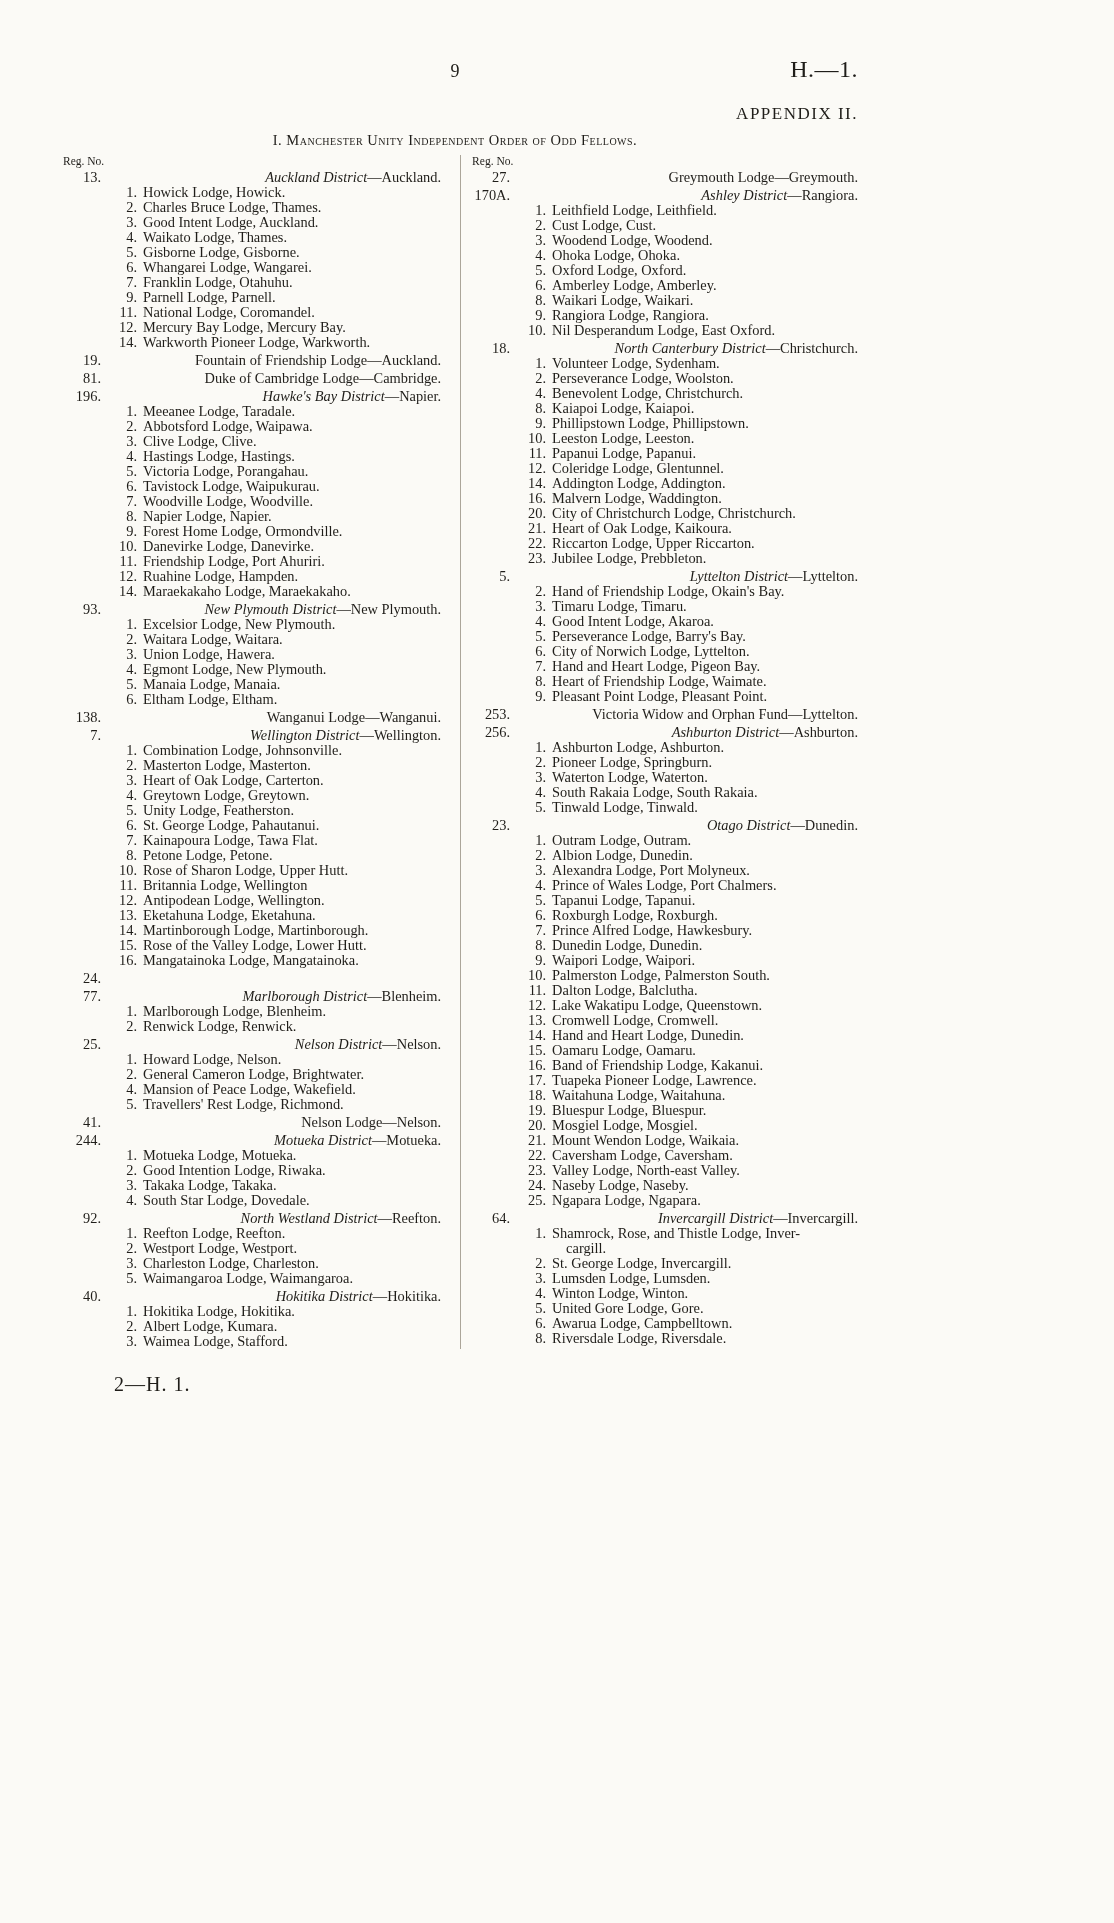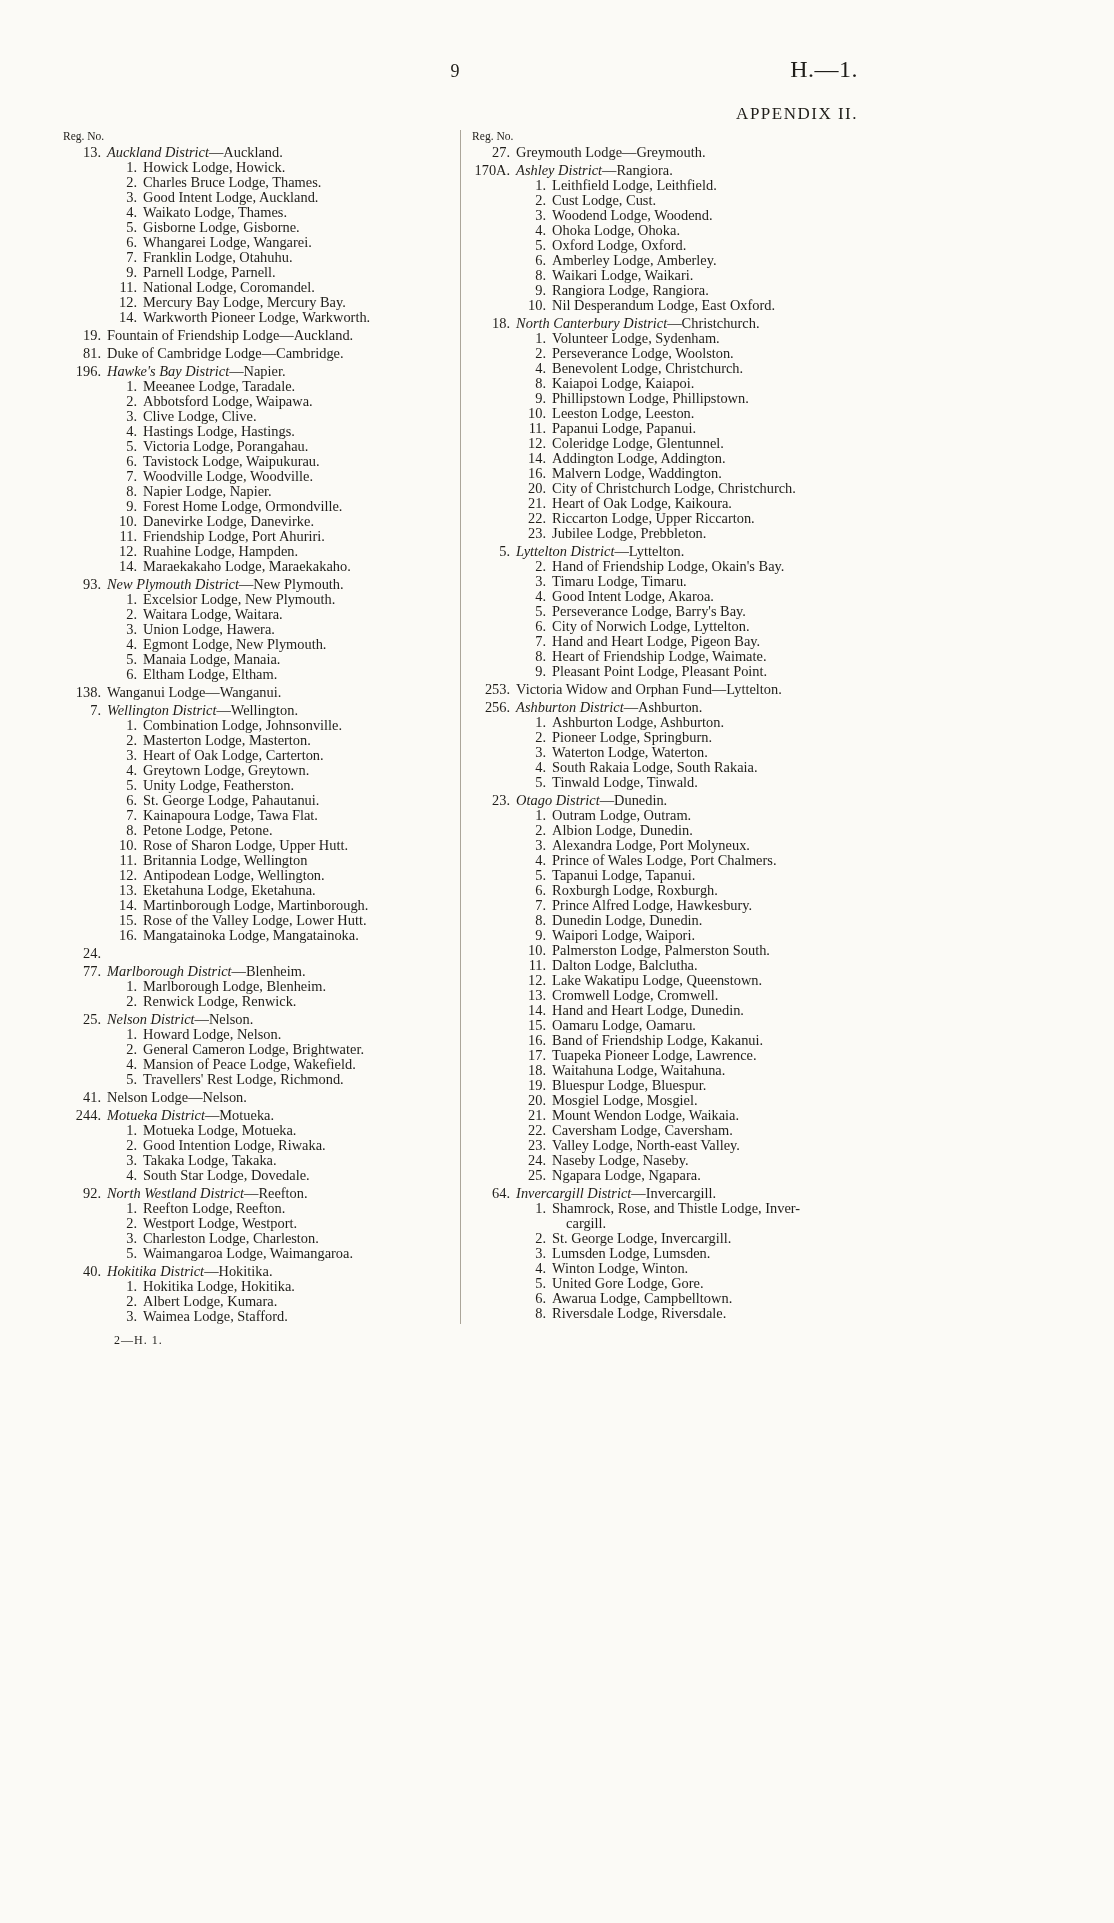--- a/index.html
+++ b/index.html
@@ -23,39 +23,40 @@
   .columns { display:flex; align-items:stretch; margin-top:6px; }
   .col { font-size:14.4px; line-height:15px;margin-left:11px; }
   .col-left { width:397px; padding-right:8px; }
   .col-right { width:409px; border-left:1px solid #aba599; padding-left:11px; }
 
   .reg-label { font-size:11.5px; line-height:12px; margin-bottom:2px; }
 
   .society { margin-top:3px; }
   .entry-row { display:flex; }
   .reg-no { flex:none; width:38px; text-align:right; }
-  .entry-title { flex:1; margin-left:6px; }
+  .entry-title { flex:1; margin-left:6px;text-align:right; }
   .entry-title i { font-style:italic; }
 
   .item-row { display:flex; }
   .item-no { flex:none; width:74px; text-align:right; }
   .item-text { flex:1; margin-left:6px; }
   .cont { padding-left:14px; }
 
-  .footer-sig { margin-top:9px; margin-left:62px; font-size:12px; letter-spacing:1px; }
+  .footer-sig { margin-top:24px; margin-left:62px; font-size:20px; letter-spacing:1px; }
 </style>
 </head>
 <body>
 
 <div class="content">
   <div class="page-header">
     <div class="page-number">9</div>
     <div class="doc-ref">H.—1.</div>
   </div>
   <div class="appendix-title">APPENDIX II.</div>
+  <div class="section-title">I. Manchester Unity Independent Order of Odd Fellows.</div>
   <div class="columns">
       <div class="col col-left">
         <div class="reg-label">Reg. No.</div>
         <div class="society">
           <div class="entry-row">
             <div class="reg-no">13.</div>
             <div class="entry-title"><i>Auckland District</i>—Auckland.</div>
           </div>
           <div class="item-row">
             <div class="item-no">1.</div>

